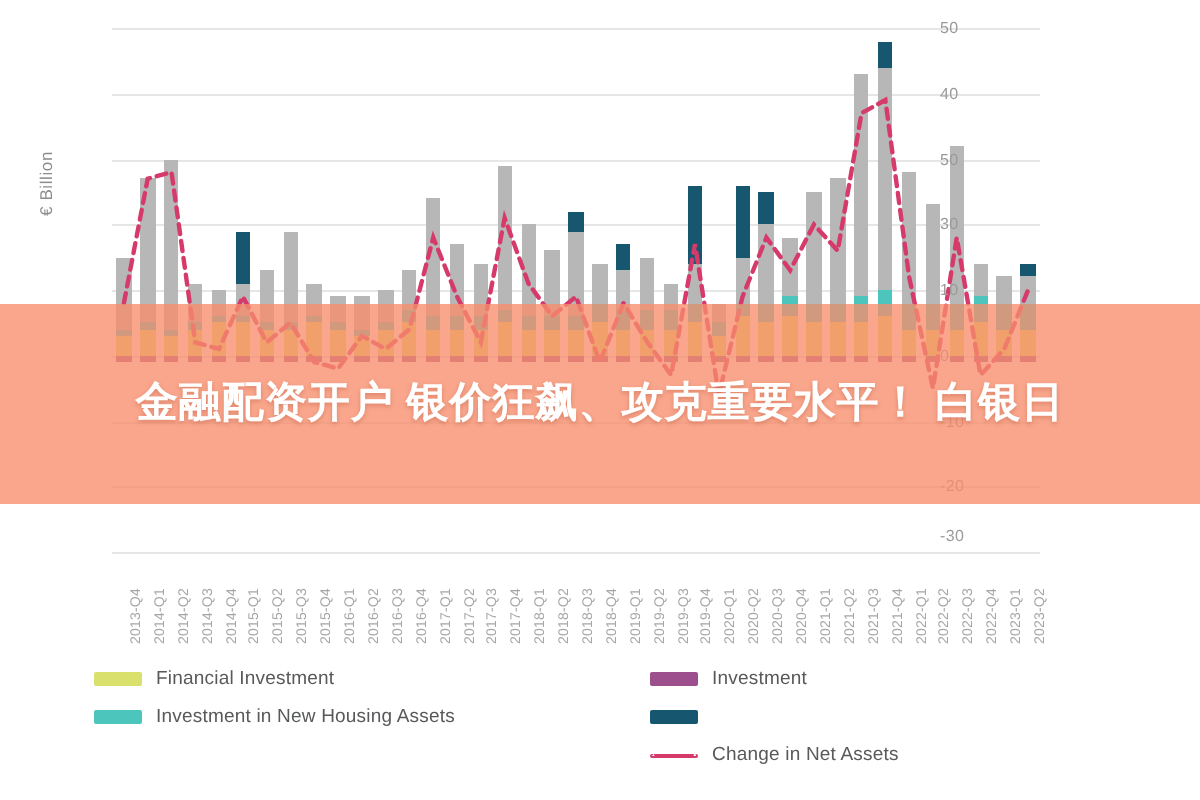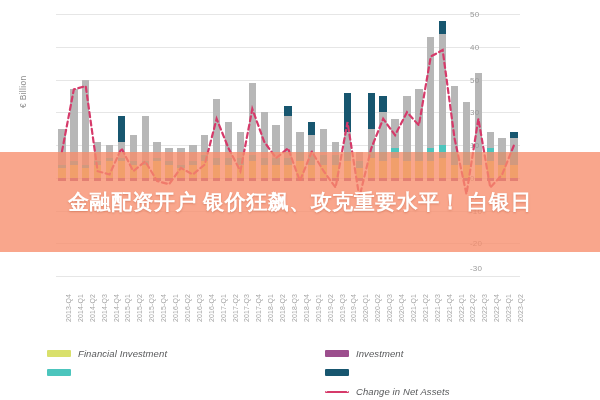--- a/index.html
+++ b/index.html
@@ -79,21 +79,21 @@
     letter-spacing:0.5px;
     line-height:1.35;
     text-shadow:0 1px 2px rgba(170,70,40,.35);
     white-space:nowrap;
   }
 
   
   .legend{
     position:absolute;left:0;top:330px;width:600px;height:70px;
   }
-  .legend-col{position:absolute;top:14px;font-style:italic;}
+  .legend-col{position:absolute;top:0;}
   .legend-col.left{left:47px;}
   .legend-col.right{left:325px;}
   .legend-item{
     display:flex;align-items:center;
     height:19px;
     white-space:nowrap;
   }
   .swatch{
     width:24px;height:7px;margin-right:7px;flex:0 0 auto;border-radius:1px;
   }
@@ -434,20 +434,21 @@
   </div>
 
   <div class="legend">
     <div class="legend-col left" id="legend-left">
         <div class="legend-item">
           <span class="swatch" style="background: rgb(217, 224, 107);"></span>
           <span class="legend-label">Financial Investment</span>
         </div>
         <div class="legend-item">
           <span class="swatch" style="background: rgb(76, 197, 189);"></span>
+          <span class="legend-label">Investment in New Housing Assets</span>
         </div>
       </div>
     <div class="legend-col right" id="legend-right">
         <div class="legend-item">
           <span class="swatch" style="background: rgb(156, 78, 141);"></span>
           <span class="legend-label">Investment</span>
         </div>
         <div class="legend-item">
           <span class="swatch" style="background: rgb(23, 86, 111);"></span>
         </div>

